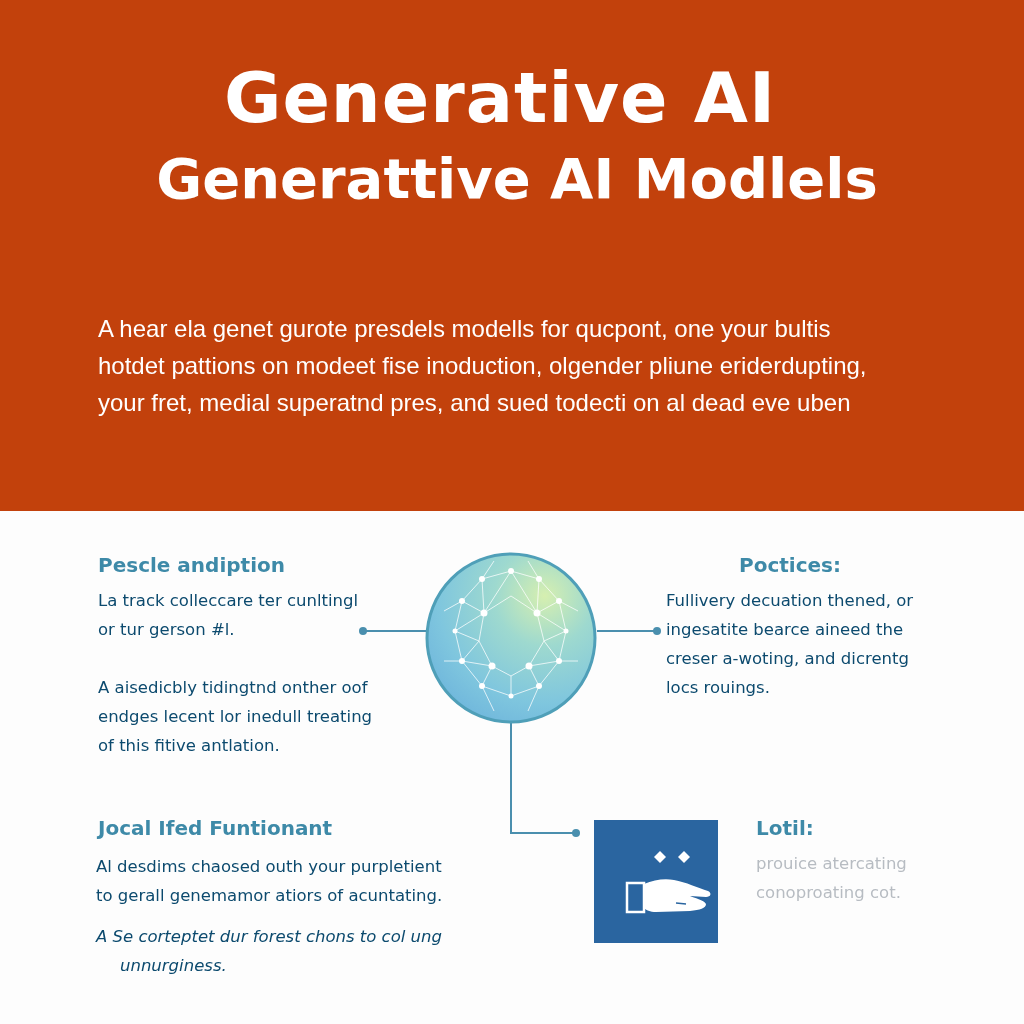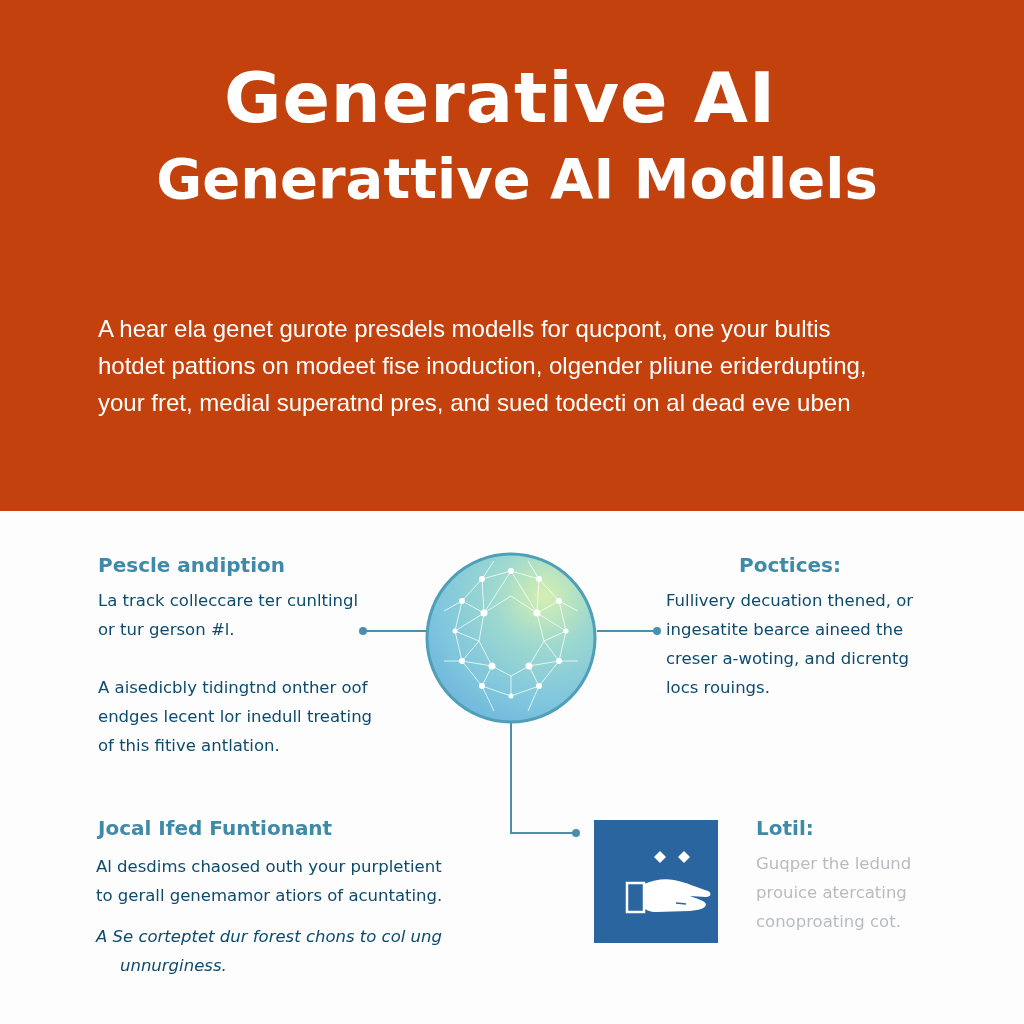--- a/index.html
+++ b/index.html
@@ -89,21 +89,20 @@
   <span style="display:block">Al desdims chaosed outh your purpletient</span>
   <span style="display:block">to gerall genemamor atiors of acuntating.</span>
   <span class="indent-para">
     <span style="display:block">A  Se corteptet dur forest chons to col ung</span>
     <span class="cont">unnurginess.</span>
   </span>
 </div>
 
 <div class="section-title" style="left:756px; top:814px;">Lotil:</div>
 <div class="section-text light" style="left:756px; top:849px; width:220px;">
-  <span style="display:block">Guqper the ledund</span>
   <span style="display:block">prouice atercating</span>
   <span style="display:block">conoproating cot.</span>
 </div>
 
 <div class="dot" style="left:359px; top:627px;"></div>
 <div class="connector" style="left:363px; top:630px; width:63px; height:2px;"></div>
 <div class="connector" style="left:597px; top:630px; width:60px; height:2px;"></div>
 <div class="dot" style="left:653px; top:627px;"></div>
 <div class="connector" style="left:510px; top:722px; width:2px; height:112px;"></div>
 <div class="connector" style="left:510px; top:832px; width:66px; height:2px;"></div>

